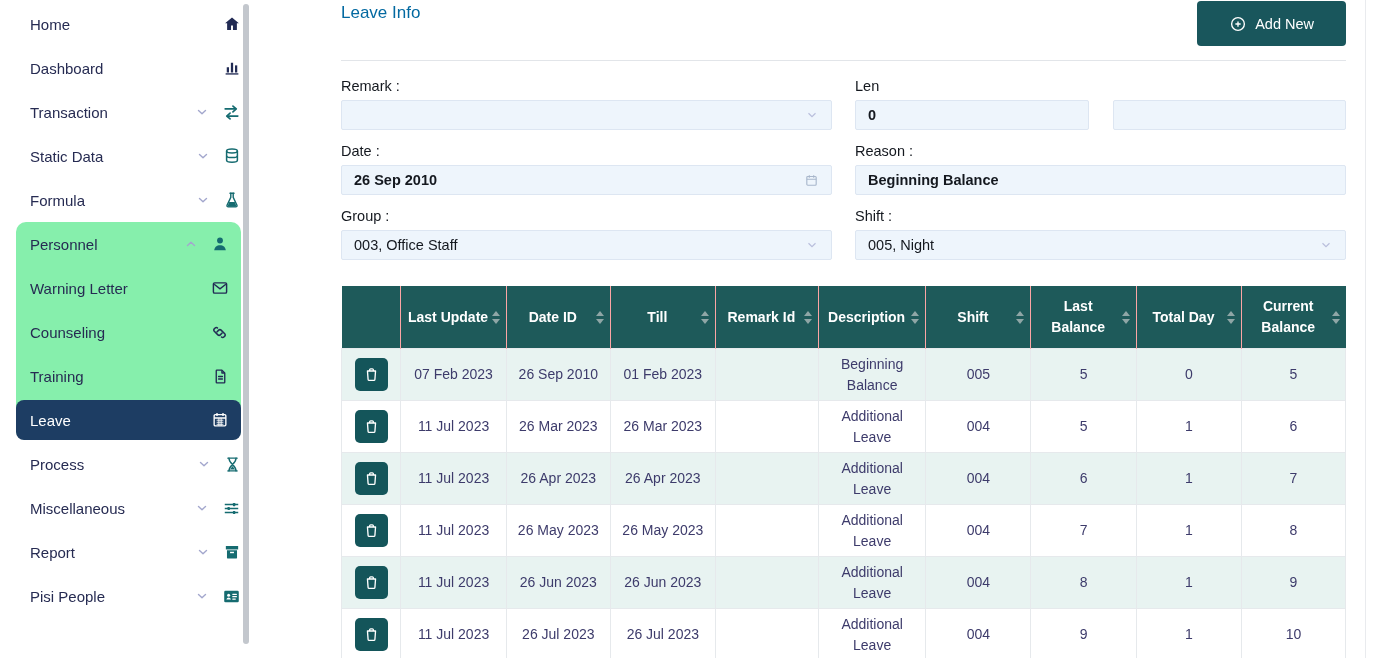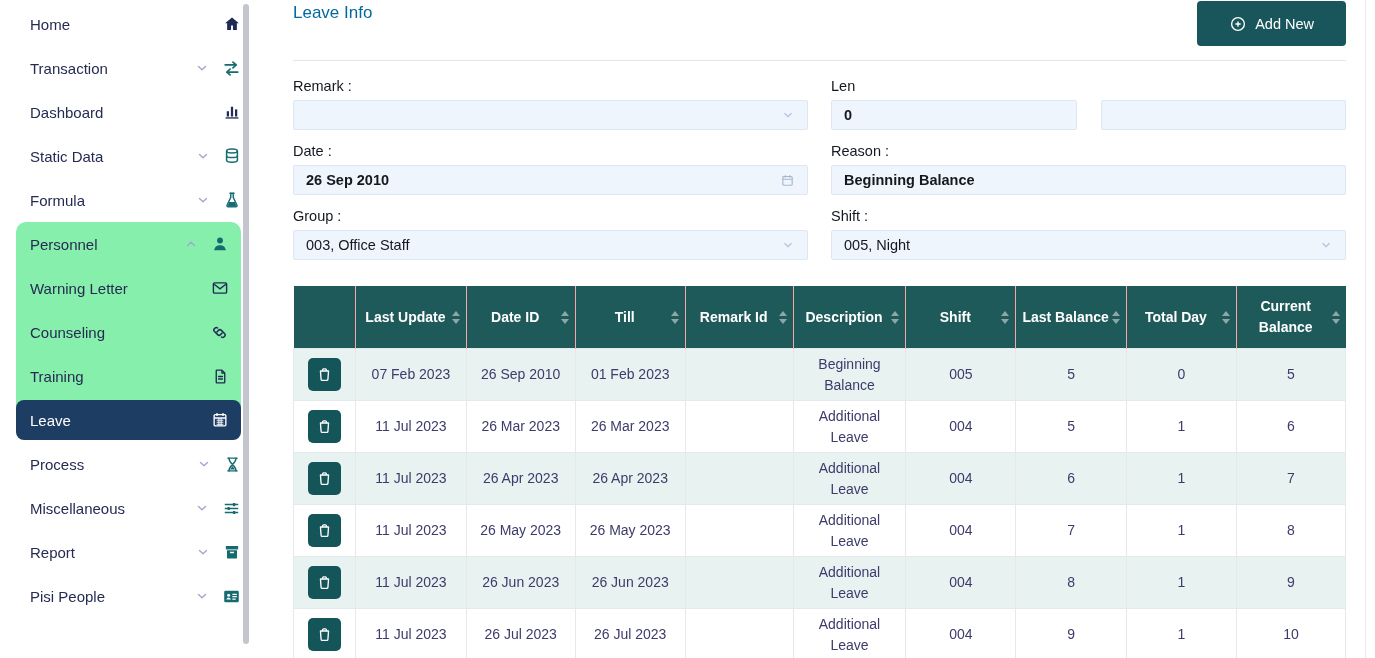--- a/index.html
+++ b/index.html
@@ -1,18 +1,18 @@
 <!DOCTYPE html>
 <html><head>
 <meta charset="utf-8">
 <style>
   * { margin:0; padding:0; box-sizing:border-box; }
   html,body { width:1375px; height:658px; overflow:hidden; background:#fff;
     font-family:"Liberation Sans", sans-serif; }
-  .app { display:flex; width:1375px; height:658px; position:relative; }
+  .app { display:flex; width:1375px; height:658px; position:relative;gap:48px; }
 
   
   .sidebar { width:255px; height:658px; position:relative; flex:0 0 255px;
     padding-top:2px; overflow:hidden; }
   .sb-item { display:flex; align-items:center; height:44px; padding:0 14px 0 30px;
     color:#262b52; font-size:15px; cursor:pointer; }
   .sb-label { white-space:nowrap; }
   .sb-spacer { flex:1; }
   .sb-group { background:#86efac; border-radius:10px; margin:0 14px 0 16px;text-align:center; }
   .sb-group .sb-item { padding:0 12px 0 14px; }
@@ -77,45 +77,45 @@
         <div class="sb-item">
           <span class="sb-label">Home</span>
           <span class="sb-spacer"></span>
           <span class="icn ic-navy">
             <svg width="18" height="18" viewBox="0 0 24 24" fill="currentColor">
               <path d="M12 3.2 2.8 11h2.7v9h5.2v-6h2.6v6h5.2v-9h2.7z"></path>
             </svg>
           </span>
         </div>
         <div class="sb-item">
-          <span class="sb-label">Transaction</span>
-          <span class="sb-spacer"></span>
-          <span class="icn chev">
-            <svg width="14" height="14" viewBox="0 0 24 24" fill="none" stroke="currentColor" stroke-width="2.4" stroke-linecap="round" stroke-linejoin="round">
-              <path d="m6 9.5 6 5.5 6-5.5"></path>
-            </svg>
-          </span>
-          <span class="icn ic-teal">
-            <svg width="19" height="19" viewBox="0 0 24 24" fill="none" stroke="currentColor" stroke-width="2.1" stroke-linecap="round" stroke-linejoin="round">
-              <path d="M4 7.5h13"></path>
-              <path d="m13.8 3.8 4.2 3.7-4.2 3.7"></path>
-              <path d="M20 16.5H7"></path>
-              <path d="m10.2 12.8-4.2 3.7 4.2 3.7"></path>
-            </svg>
-          </span>
-        </div>
-        <div class="sb-item">
           <span class="sb-label">Dashboard</span>
           <span class="sb-spacer"></span>
           <span class="icn ic-navy">
             <svg width="18" height="18" viewBox="0 0 24 24" fill="currentColor">
               <path d="M3.5 19h17v1.8h-17z"></path>
               <rect x="5" y="11" width="3" height="7"></rect>
               <rect x="10.5" y="5" width="3" height="13"></rect>
               <rect x="16" y="8.5" width="3" height="9.5"></rect>
+            </svg>
+          </span>
+        </div>
+        <div class="sb-item">
+          <span class="sb-label">Transaction</span>
+          <span class="sb-spacer"></span>
+          <span class="icn chev">
+            <svg width="14" height="14" viewBox="0 0 24 24" fill="none" stroke="currentColor" stroke-width="2.4" stroke-linecap="round" stroke-linejoin="round">
+              <path d="m6 9.5 6 5.5 6-5.5"></path>
+            </svg>
+          </span>
+          <span class="icn ic-teal">
+            <svg width="19" height="19" viewBox="0 0 24 24" fill="none" stroke="currentColor" stroke-width="2.1" stroke-linecap="round" stroke-linejoin="round">
+              <path d="M4 7.5h13"></path>
+              <path d="m13.8 3.8 4.2 3.7-4.2 3.7"></path>
+              <path d="M20 16.5H7"></path>
+              <path d="m10.2 12.8-4.2 3.7 4.2 3.7"></path>
             </svg>
           </span>
         </div>
         <div class="sb-item">
           <span class="sb-label">Static Data</span>
           <span class="sb-spacer"></span>
           <span class="icn chev">
             <svg width="14" height="14" viewBox="0 0 24 24" fill="none" stroke="currentColor" stroke-width="2.4" stroke-linecap="round" stroke-linejoin="round">
               <path d="m6 9.5 6 5.5 6-5.5"></path>
             </svg>

